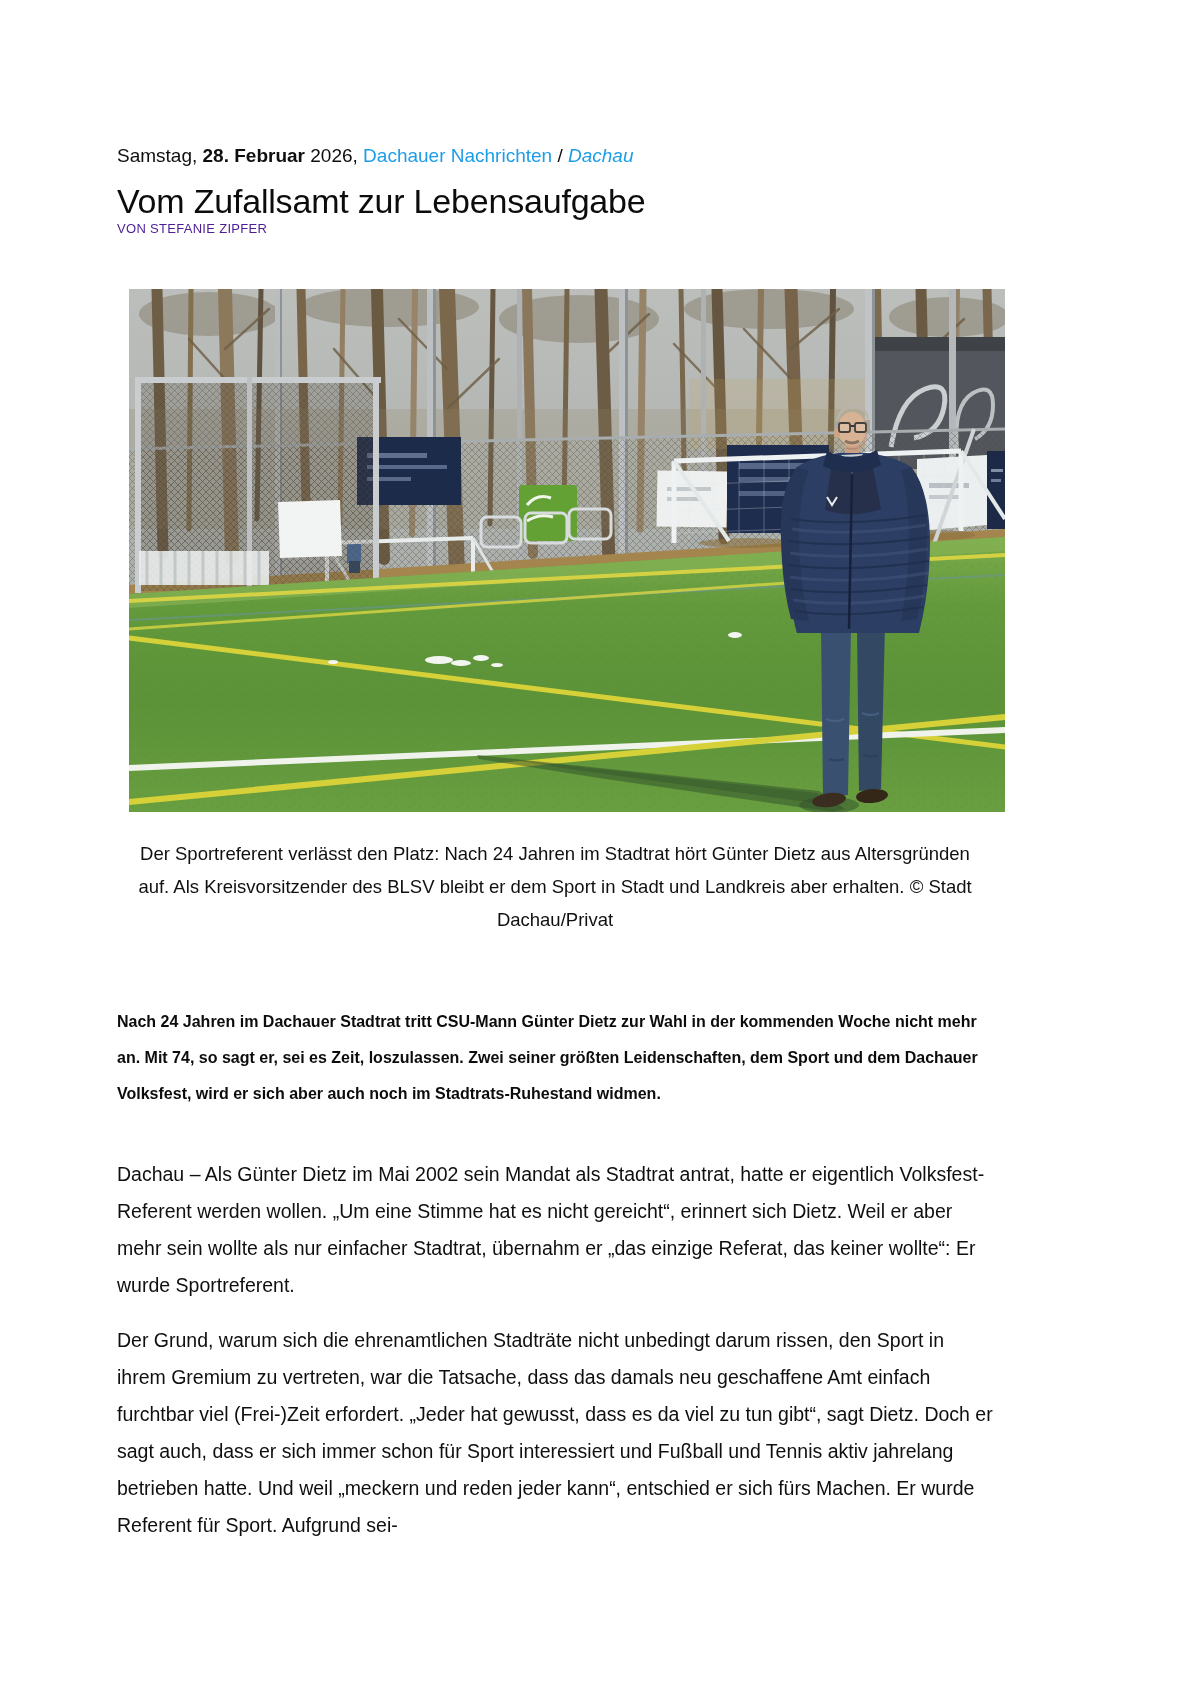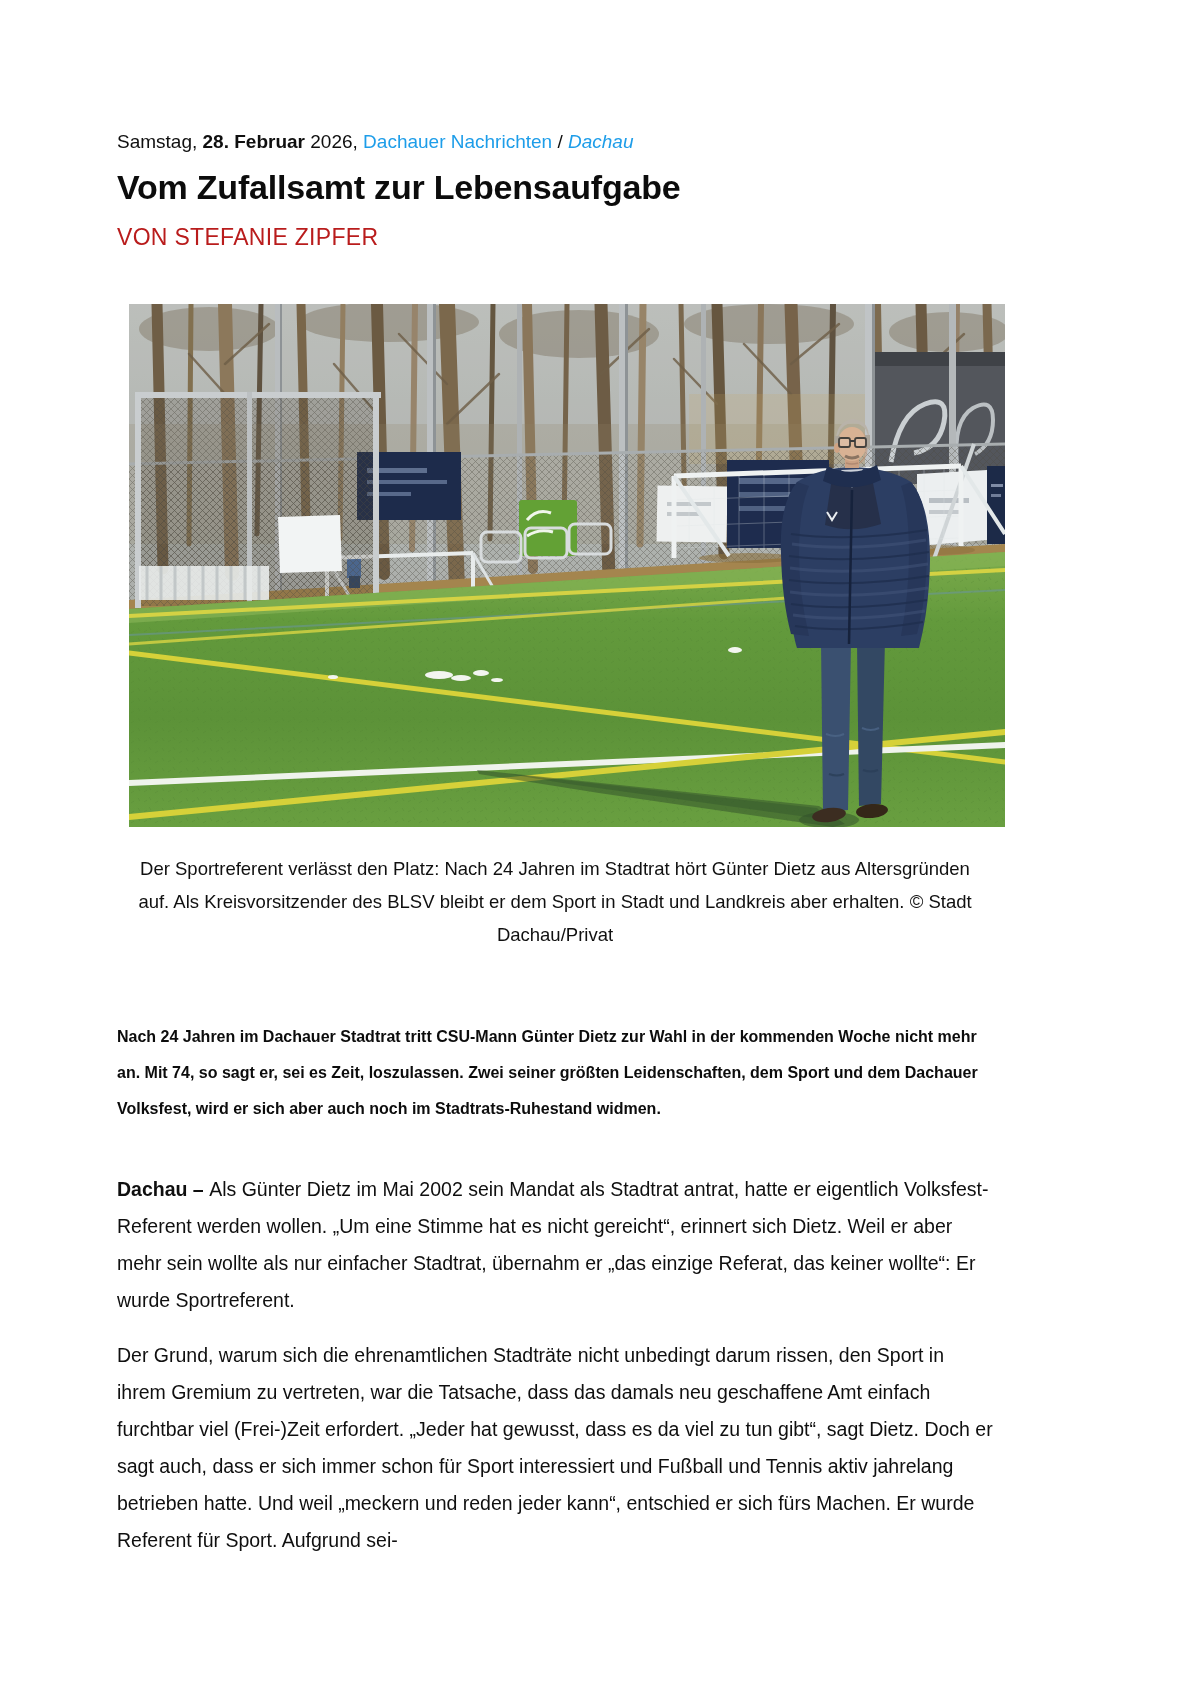--- a/index.html
+++ b/index.html
@@ -1,33 +1,33 @@
 <!DOCTYPE html>
 <html lang="de"><head>
 <meta charset="utf-8">
 <style>
   html,body{margin:0;padding:0;background:#ffffff;}
   .page{position:relative;width:1190px;height:1683px;background:#fff;overflow:hidden;
         font-family:"Liberation Sans","DejaVu Sans",sans-serif;color:#111;}
-  .content{position:absolute;left:117px;top:4px;width:876px;}
+  .content{position:absolute;left:117px;top:18px;width:876px;}
   .dateline{margin-top:126px;font-size:19px;line-height:1.3;color:#0f0f0f;}
   .dateline .b{font-weight:700;}
   a.link{color:#1d9de9;text-decoration:none;cursor:pointer;}
   a.link.i{font-style:italic;}
-  h1.headline{margin:13px 0 0;font-size:34px;line-height:1.15;font-weight:700;
+  h1.headline{margin:13px 0 0;font-size:34px;line-height:1.15;font-weight:400;
               letter-spacing:-0.2px;color:#0c0c0c;}
-  .byline{margin-top:17px;font-size:23px;letter-spacing:.3px;color:#b91c1c;}
+  .byline{font-size:13px;letter-spacing:.3px;color:#4c1d95;}
   figure{margin:41px 0 0;padding:12px;}
   .photo{display:block;width:876px;height:523px;}
   figcaption{margin-top:25px;font-size:18.5px;line-height:33px;text-align:center;
              color:#101010;padding:0 8px;}
   .lead{margin:56px 0 0;font-size:16px;line-height:36px;font-weight:700;color:#0c0c0c;}
   .body-p{margin:44px 0 0;font-size:19.5px;line-height:37px;color:#0f0f0f;}
   .body-p + .body-p{margin-top:18px;}
-  .body-p strong{font-weight:700;}
+  .body-p strong{font-weight:400;}
 </style>
 </head>
 <body>
 
 <div class="page">
   <div class="content">
 
     <div class="dateline"><span>Samstag, </span><span class="b">28. Februar</span><span> 2026, </span><a class="link">Dachauer Nachrichten</a><span> / </span><a class="link i">Dachau</a></div>
 
     <h1 class="headline">Vom Zufallsamt zur Lebensaufgabe</h1>

